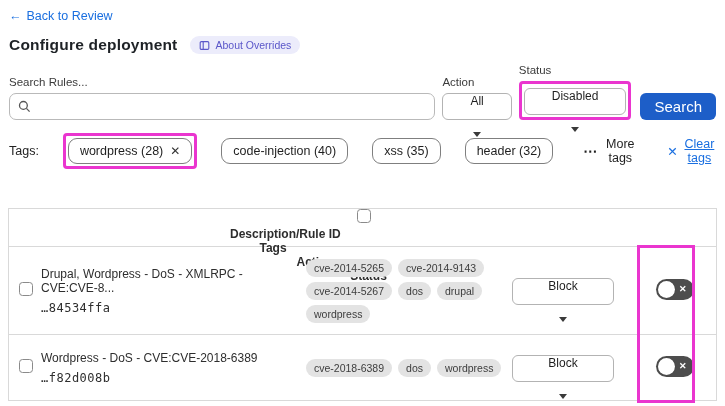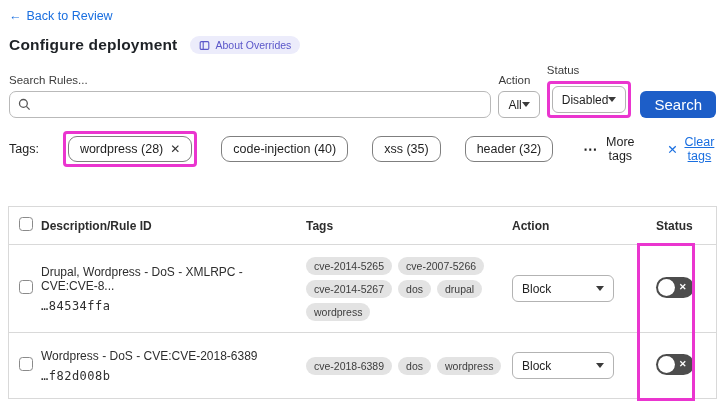--- a/index.html
+++ b/index.html
@@ -30,24 +30,24 @@
   .field { display: flex; flex-direction: column; }
   .field label { font-size: 11.5px; color: #3b3b3b; margin-bottom: 5px; }
   .search-field { flex: 1; }
   .search-box {
     display: flex; align-items: center; gap: 6px;
     height: 27px; border: 1px solid #b9b9b9; border-radius: 7px;
     padding: 0 8px; background: #fff;
   }
   .search-box input { border: none; outline: none; flex: 1; font-size: 12px; font-family: inherit; }
   .select {
-    display: inline-flex; align-items: center; justify-content: space-between; gap: 0;
-    height: 27px; padding: 0 9px;
+    display: inline-flex; align-items: center; justify-content: space-between; gap: 24px;
+    height: 27px; padding: 0 27px;
     background: #fff; border: 1px solid #b3b3b3; border-radius: 6px;
-    font-size: 12px; color: #1f1f1f; font-family: inherit; cursor: pointer;
+    font-size: 12px; color: #1f1f1f; font-family: inherit; cursor: pointer; flex-direction: column;
   }
   .caret {
     width: 0; height: 0; display: inline-block;
     border-left: 4px solid transparent; border-right: 4px solid transparent;
     border-top: 5px solid #3a3a3a;
   }
   .hl-box { display: inline-block; border: 3px solid #ea35cf; border-radius: 4px; padding: 2px; background:#fff; }
   .primary-btn {
     height: 27px; padding: 0 14px; margin-left: 2px;
     background: #1d5ec8; color: #fff; border: none; border-radius: 6px;
@@ -72,21 +72,21 @@
   .clear-tags {
     display: inline-flex; align-items: center; gap: 5px; margin-left: 8px;
     background: none; border: none; color: #1a6fe0; font-size: 12.5px;
     font-family: inherit; cursor: pointer;
   }
   .clear-tags .clear-label { text-decoration: underline; }
   
   .table-wrap { position: relative; margin: 39px 8px 0 8px; width: 709px; border: 1px solid #d9d9d9; background: #fff; }
   .trow { display: flex; align-items: center; }
   .trow + .trow { border-top: 1px solid #d9d9d9; }
-  .thead { height: 37px; }
+  .thead { height: 37px; flex-direction: column; }
   .th { font-size: 12px; font-weight: bold; color: #2d2d2d; }
   .col-check  { width: 32px;  padding-left: 10px; flex: none; }
   .col-desc   { width: 265px; flex: none; padding-right: 10px; }
   .col-tags   { width: 206px; flex: none; padding-right: 6px; }
   .col-action { width: 132px; flex: none; }
   .col-status { flex: 1; padding-left: 12px; }
   .row-1 { height: 88px; }
   .row-2 { height: 66px; }
   .checkbox {
     display: inline-block; width: 14px; height: 14px;
@@ -207,21 +207,21 @@
 
     <div class="trow row-1">
       <div class="col-check"><span class="checkbox"></span></div>
       <div class="col-desc">
         <div class="desc-line">Drupal, Wordpress - DoS - XMLRPC - CVE:CVE-8...</div>
         <div class="rule-id">…84534ffa</div>
       </div>
       <div class="col-tags">
         <div class="tagcloud">
           <span class="gpill">cve-2014-5265</span>
-          <span class="gpill">cve-2007-5266</span>
+          <span class="gpill">cve-2014-9143</span>
           <span class="gpill">cve-2014-5267</span>
           <span class="gpill">dos</span>
           <span class="gpill">drupal</span>
           <span class="gpill">wordpress</span>
         </div>
       </div>
       <div class="col-action">
         <button class="select block-select">
           <span>Block</span>
           <i class="caret"></i>

